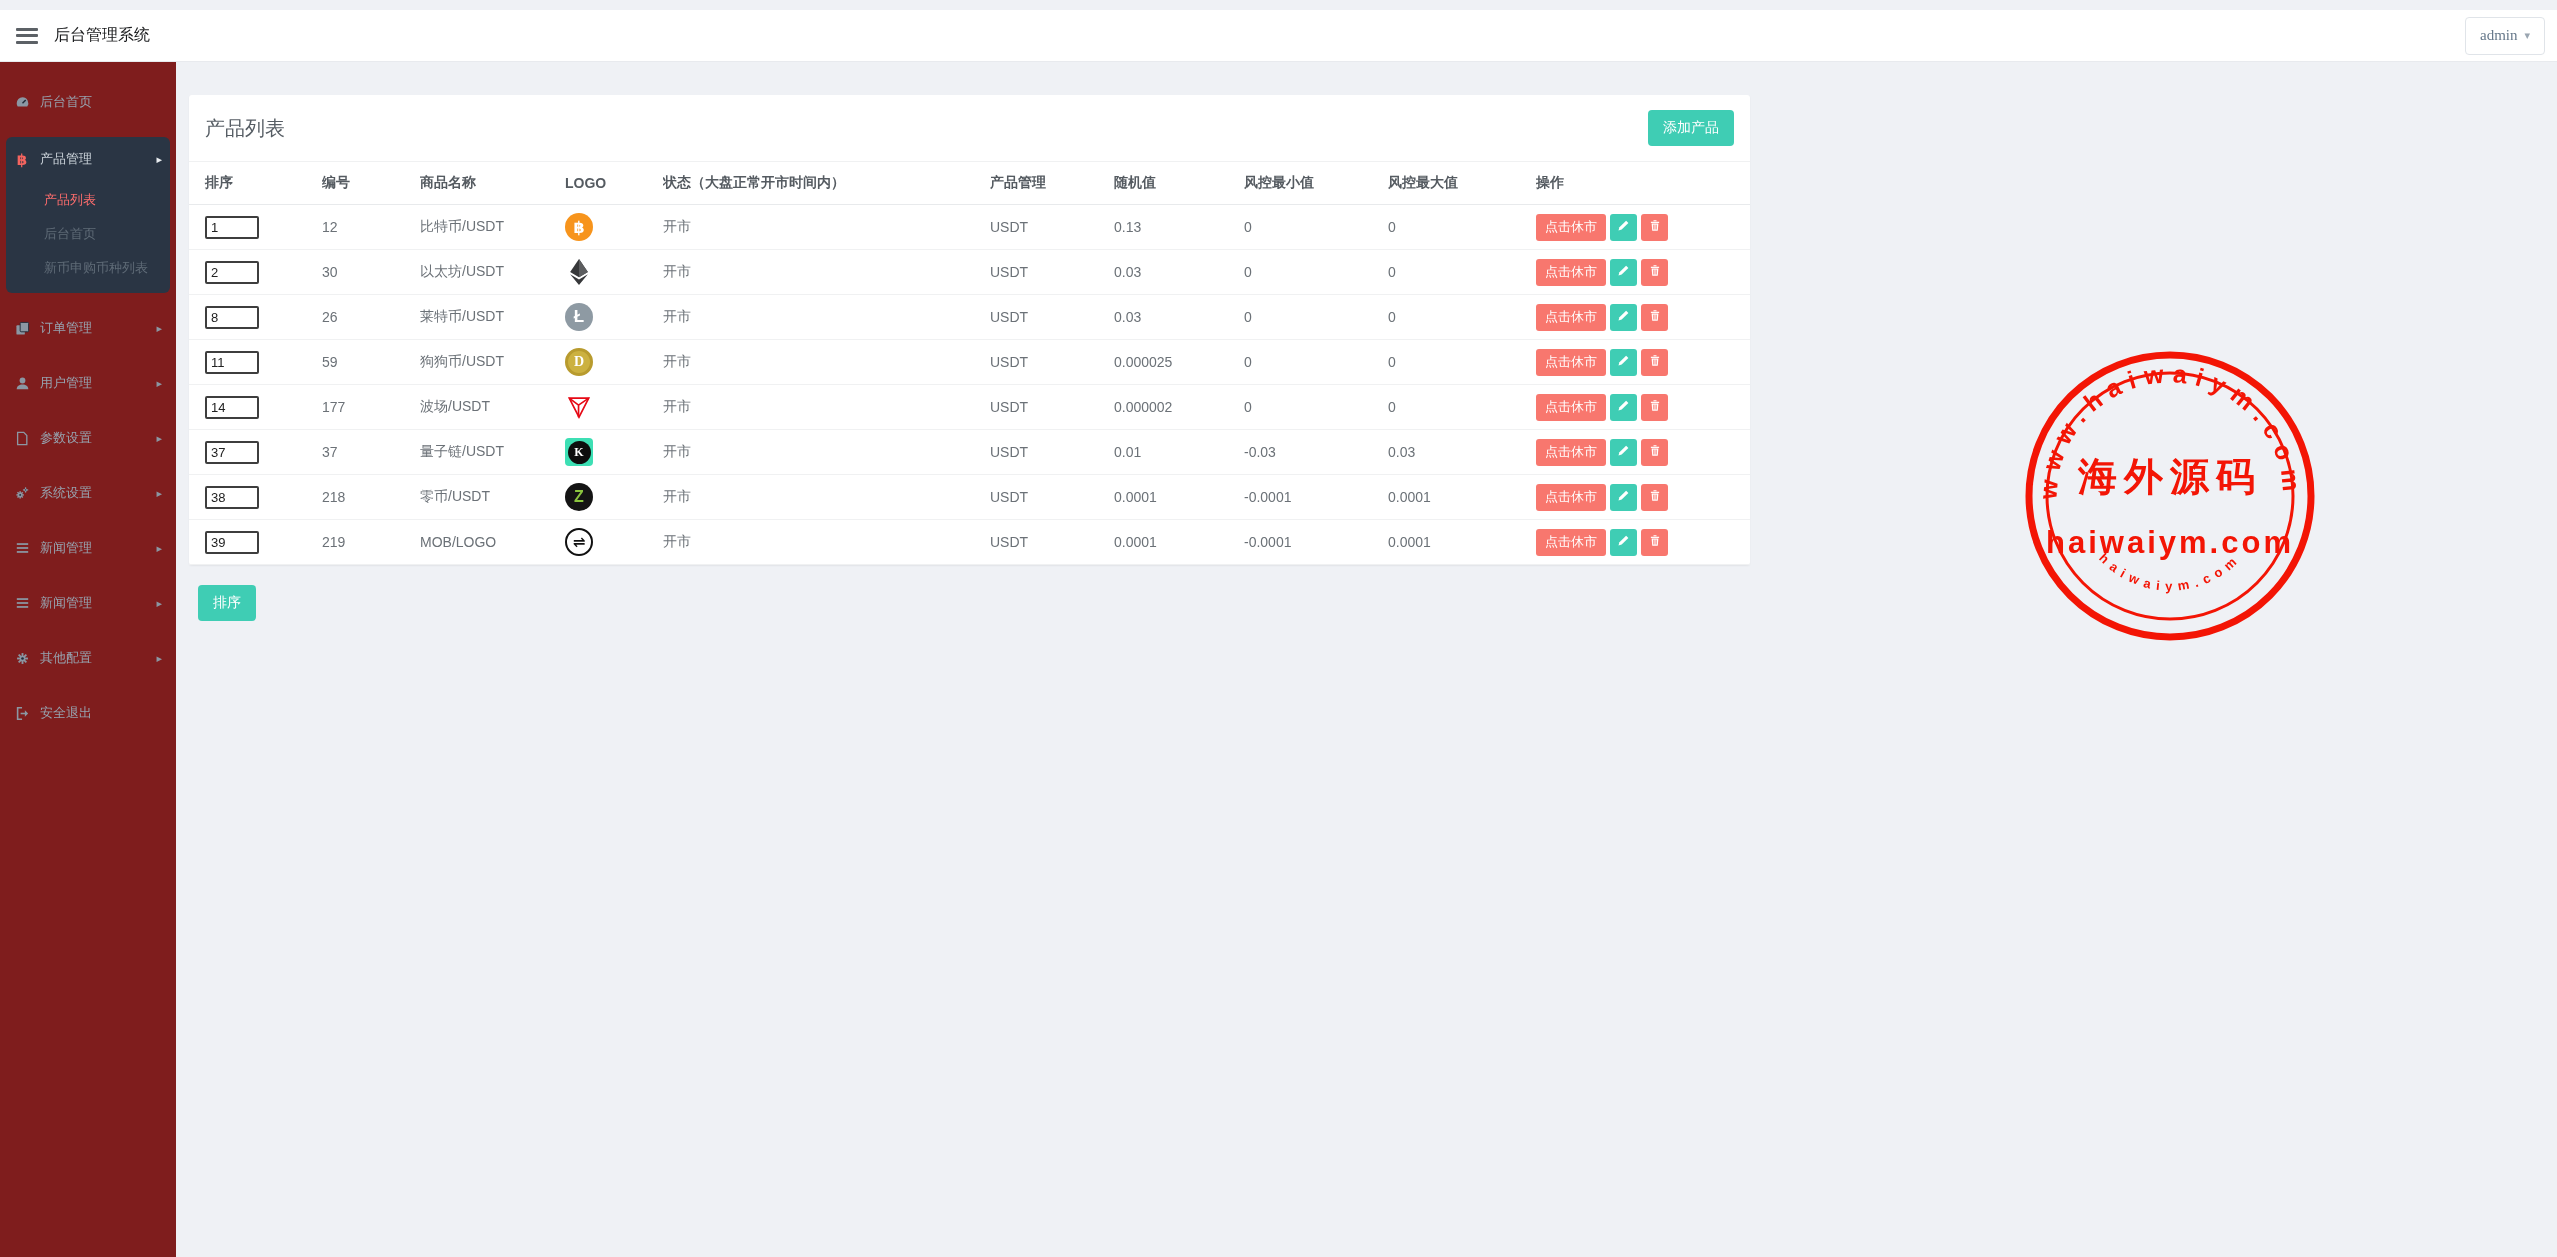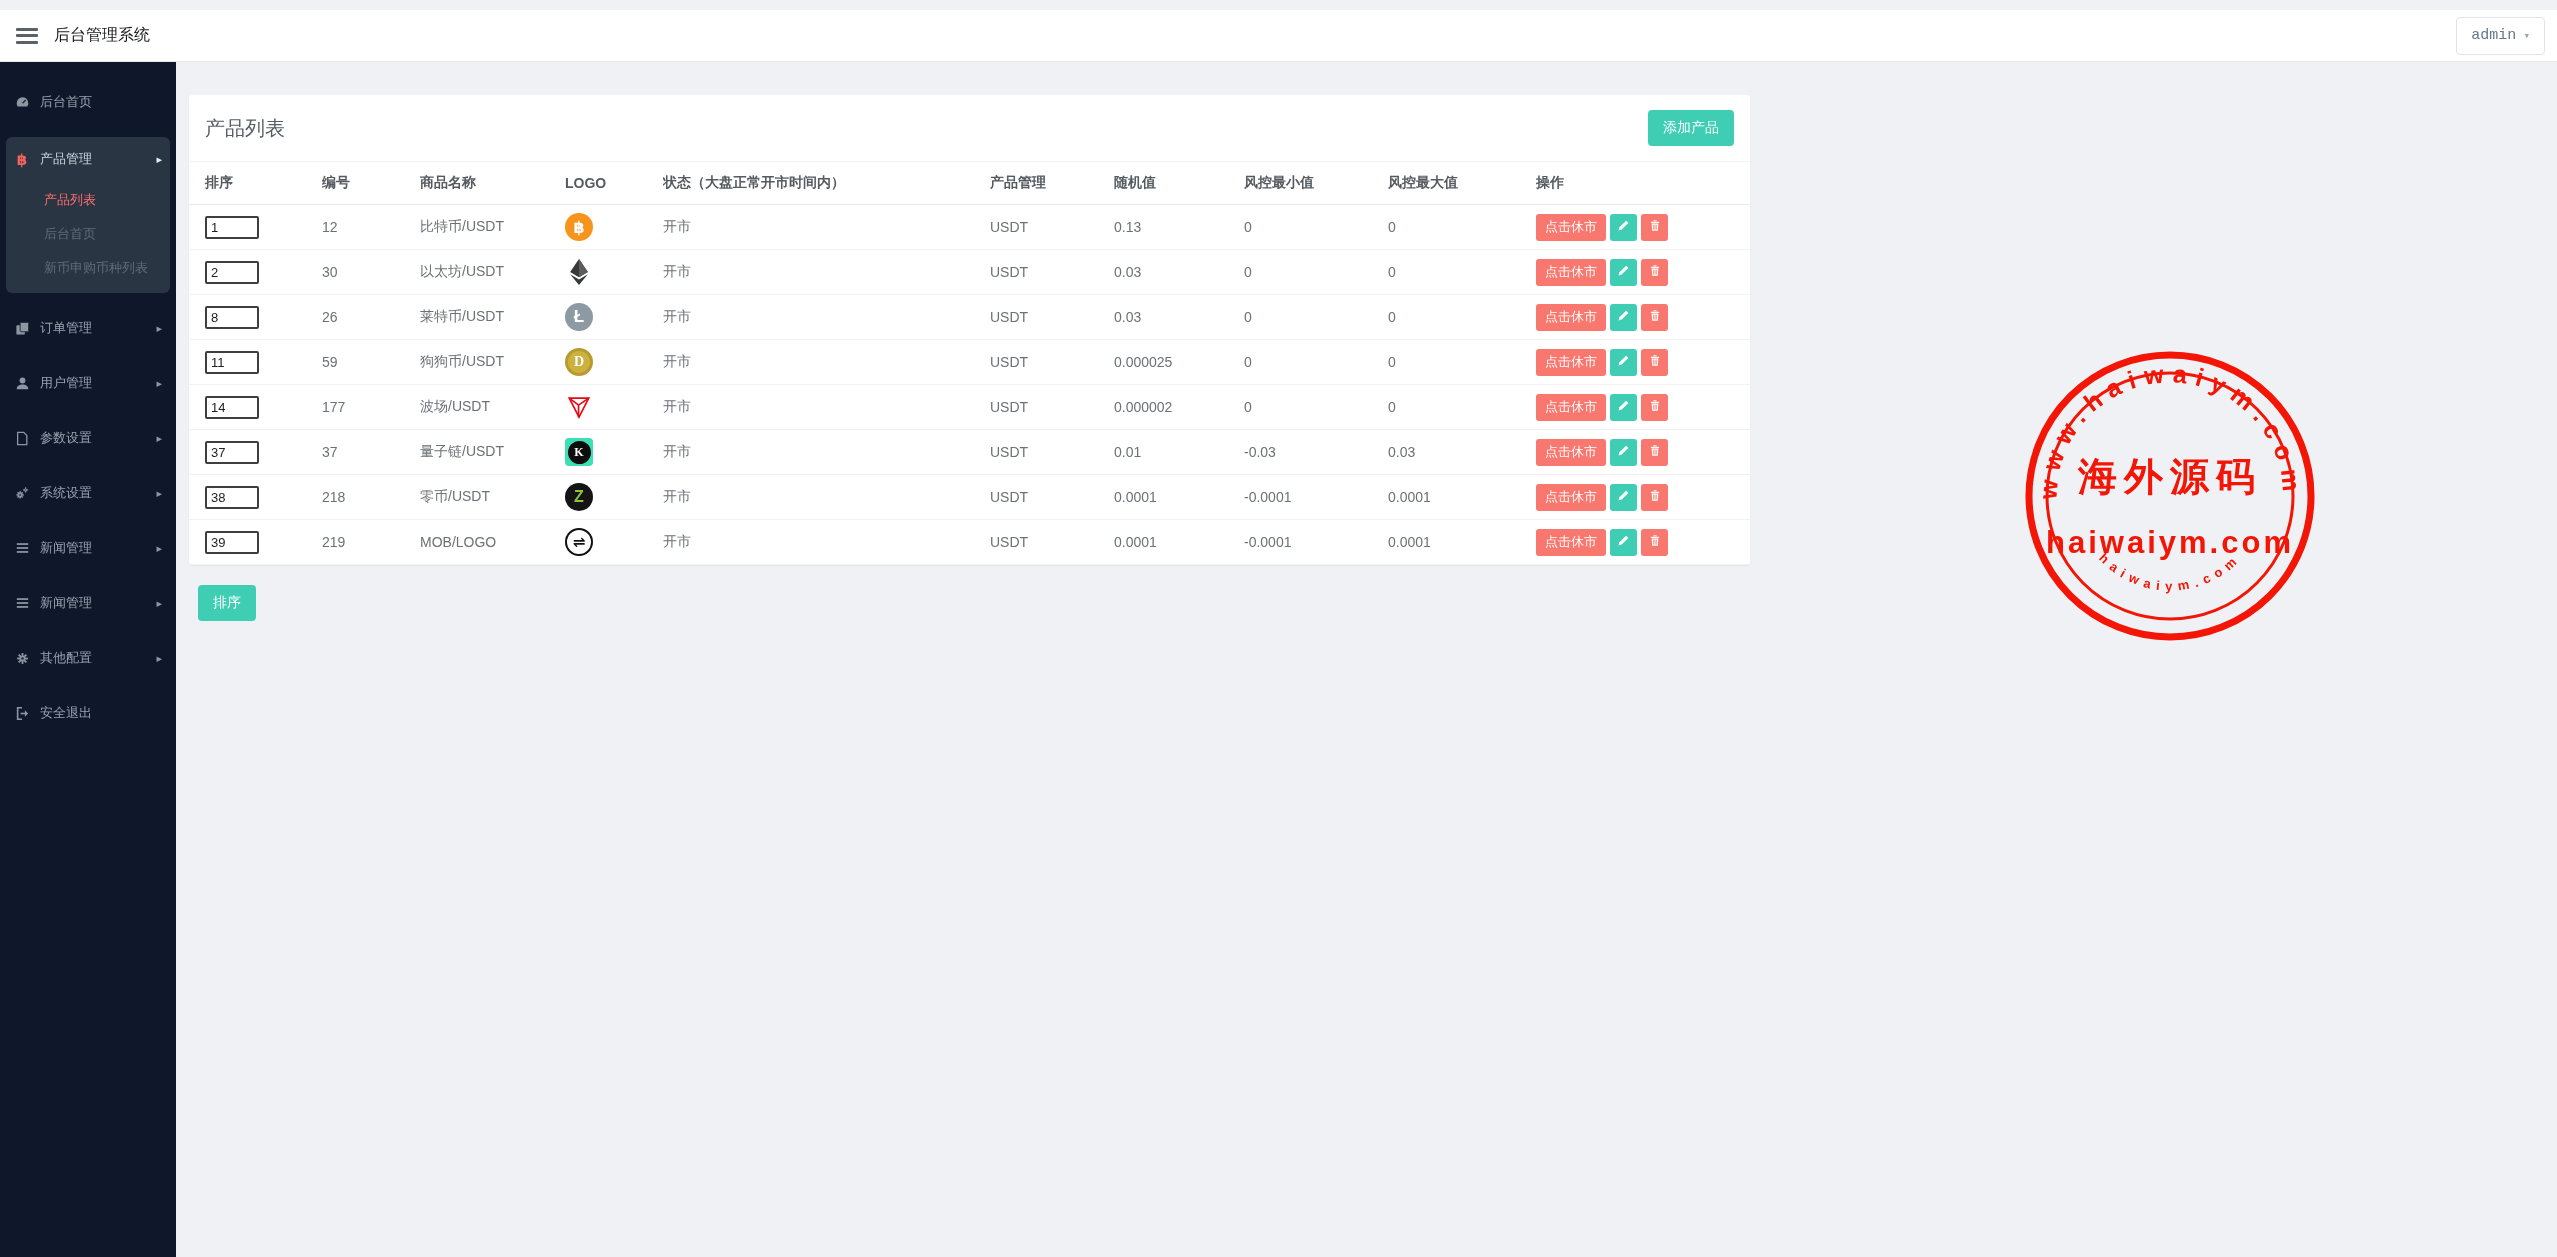--- a/index.html
+++ b/index.html
@@ -19,28 +19,28 @@
     display:flex; align-items:center; z-index:5;
   }
   .hamburger { width:22px; height:16px; margin-left:16px; display:flex; flex-direction:column; justify-content:space-between; cursor:pointer; }
   .hamburger span { display:block; height:3px; background:#5c6166; border-radius:1px; }
   .app-title { margin-left:16px; font-size:16px; color:#17181a; }
   .user-btn {
     margin-left:auto; margin-right:12px;
     background:#fff; border:1px solid #e0e4e9; border-radius:4px;
     height:38px; padding:0 14px; display:flex; align-items:center; gap:7px;
     font-size:15px; color:#66788a; cursor:pointer;
-    font-family:Liberation Mono, monospace;
+    font-family:Liberation Serif, serif;
   }
   .user-btn .caret-down { font-size:11px; color:#9aa6b1; }
 
   
   .sidebar {
     position:absolute; left:0; top:62px; bottom:0; width:176px;
-    background:#0f172a; padding-top:20px; z-index:4;
+    background:#7f1d1d; padding-top:20px; z-index:4;
   }
   .side-item {
     height:40px; margin:0 0 15px 0; padding:0 14px;
     display:flex; align-items:center; gap:10px;
     font-size:13px; color:#97a3af; cursor:pointer;
   }
   .s-icon { width:16px; height:16px; display:flex; align-items:center; justify-content:center; color:#8b97a3; font-size:14px; line-height:1; flex:0 0 16px; }
   .s-label { white-space:nowrap; }
   .s-caret { margin-left:auto; font-size:11px; color:#8b97a3; }
   .side-group { background:#2a3544; border-radius:6px; margin:0 6px 15px 6px; padding:2px 0 8px 0; }

